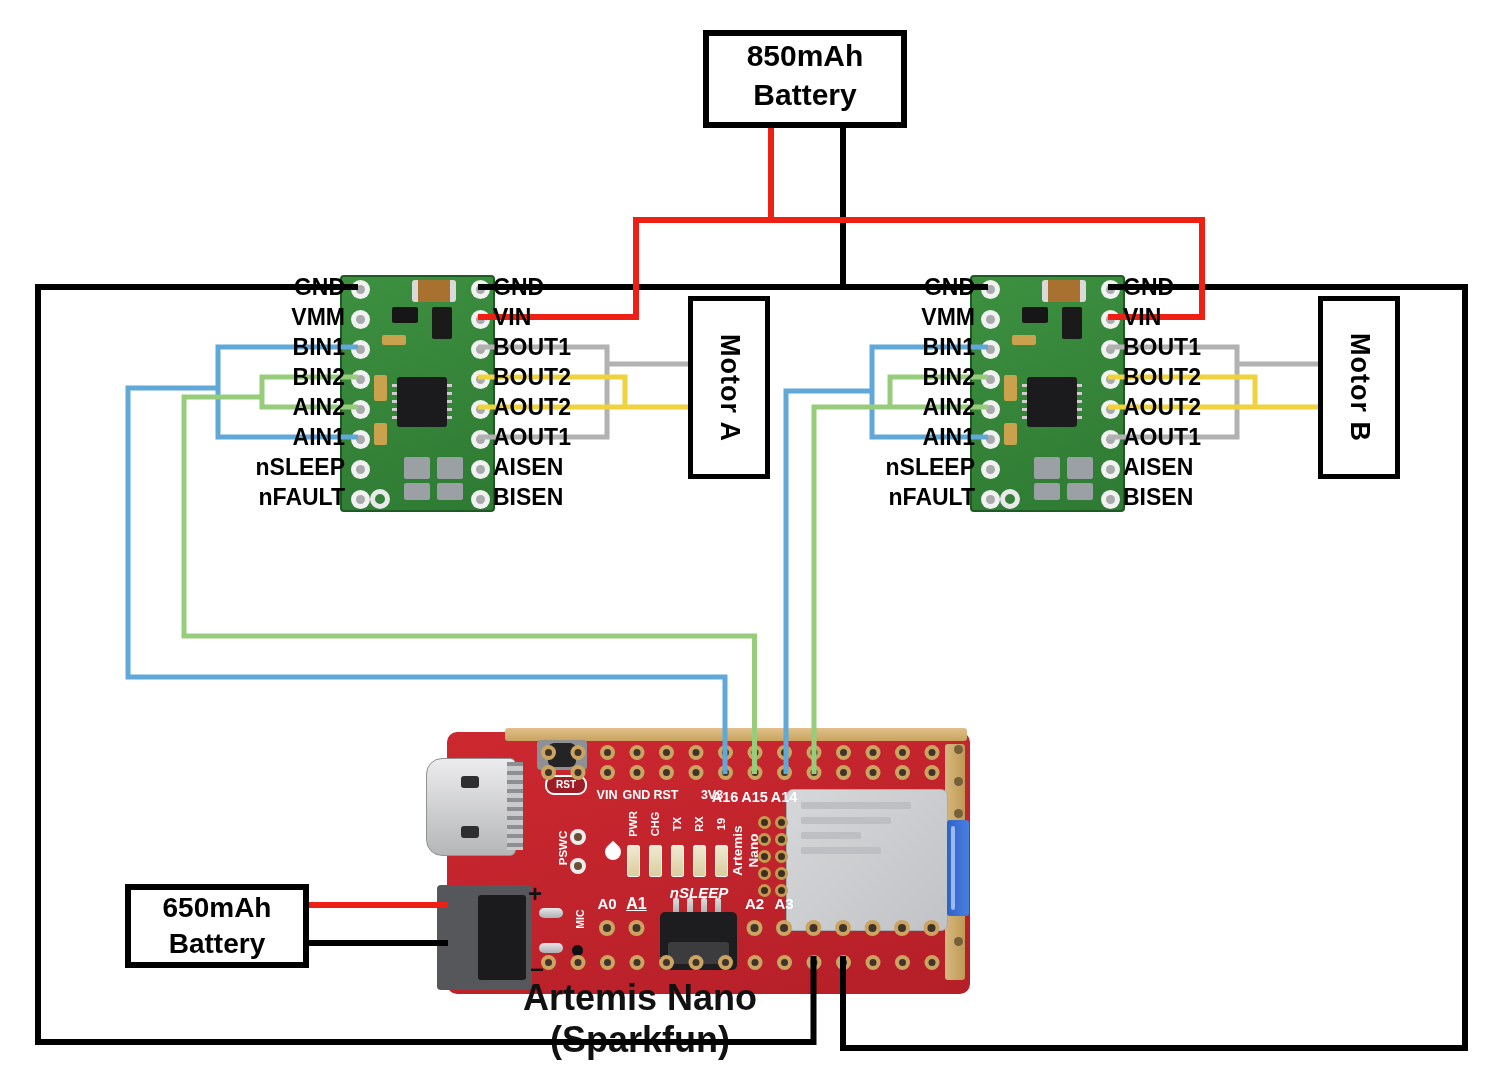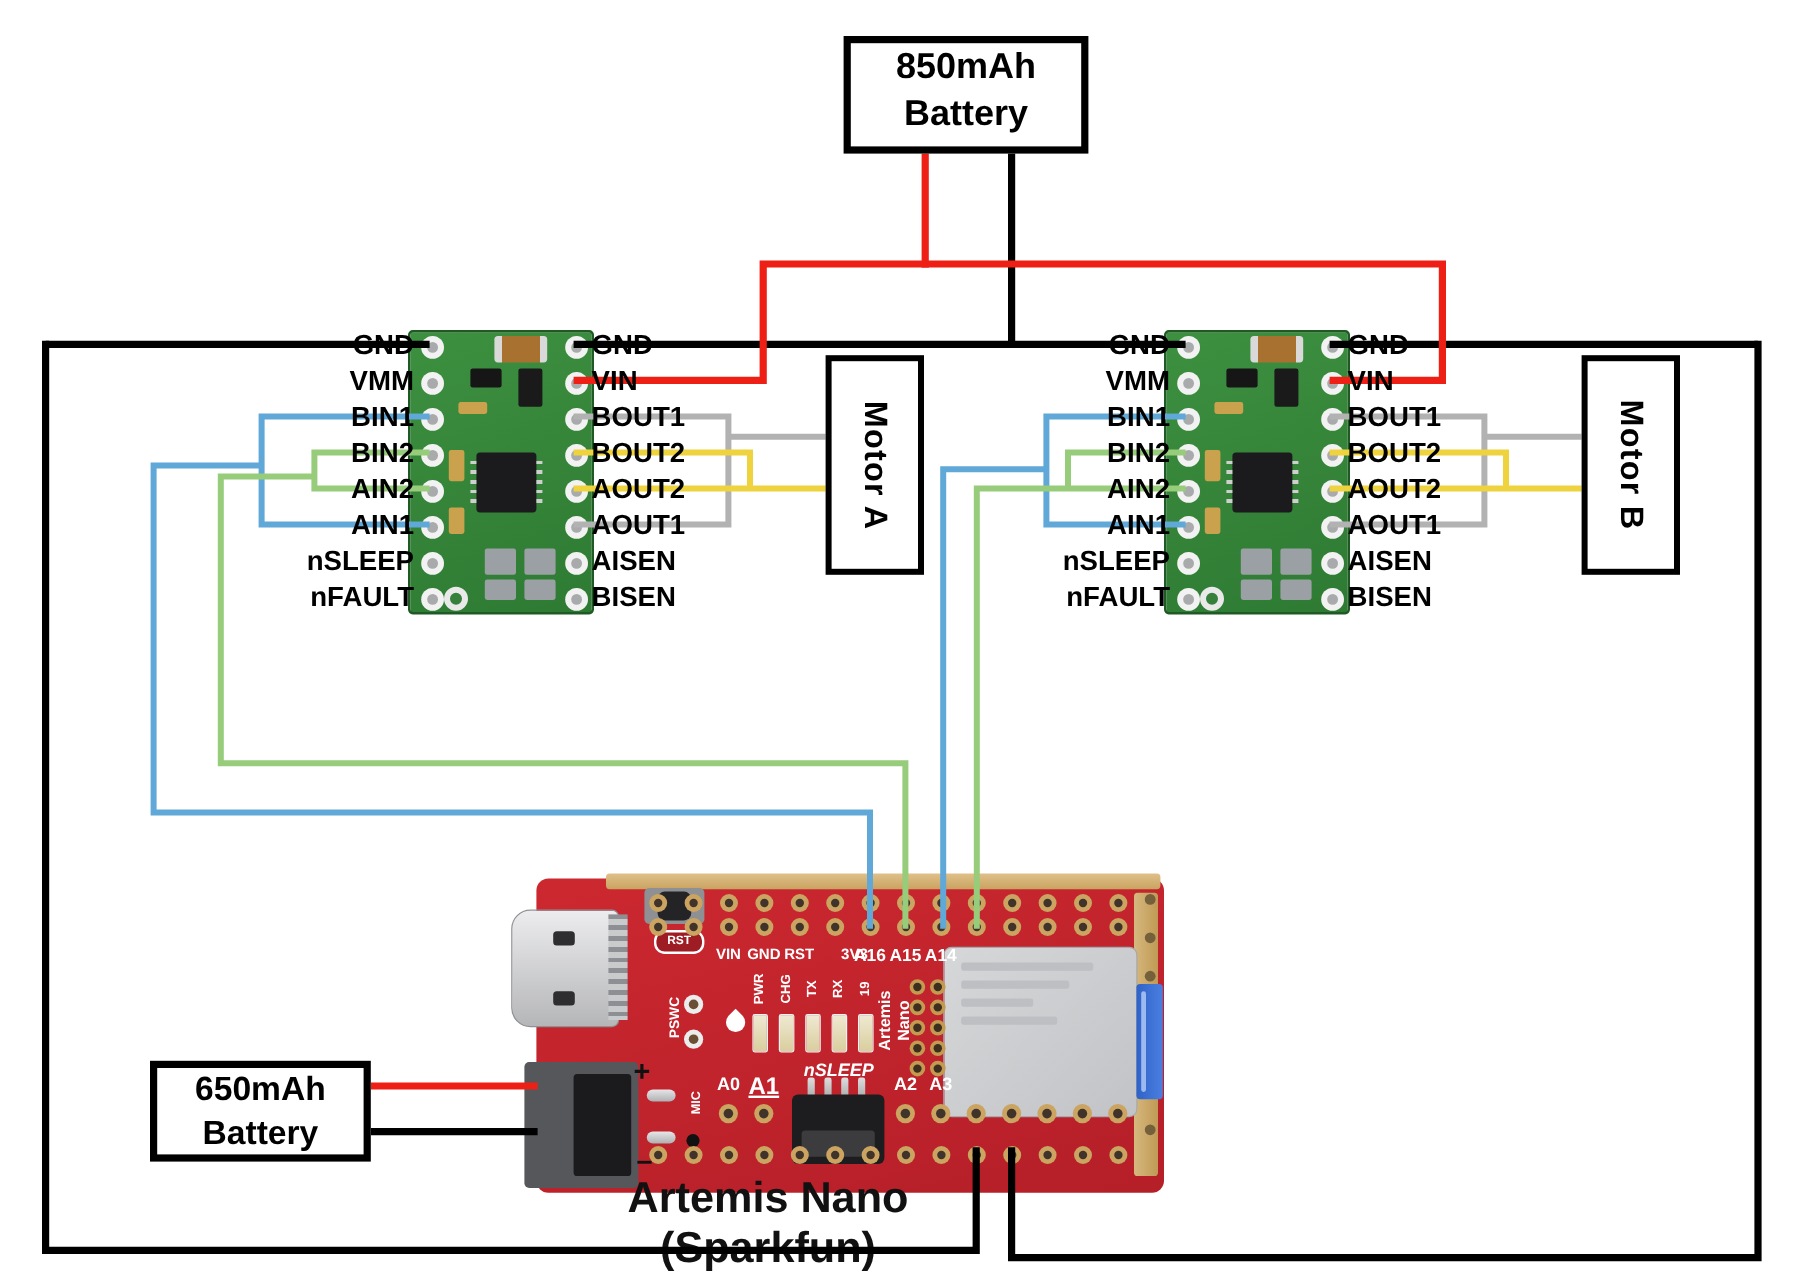--- a/index.html
+++ b/index.html
@@ -199,21 +199,21 @@
 
     <div class="wlabel" style="left:140px;top:56px;width:40px;font-size:12.5px;">VIN</div>
     <div class="wlabel" style="left:169.5px;top:56px;width:40px;font-size:12.5px;">GND</div>
     <div class="wlabel" style="left:199px;top:56px;width:40px;font-size:12.5px;">RST</div>
     <div class="wlabel" style="left:245px;top:56px;width:40px;font-size:12.5px;">3V3</div>
     <div class="wlabel" style="left:258px;top:57px;width:40px;font-size:14.5px;">A16</div>
     <div class="wlabel" style="left:287.5px;top:57px;width:40px;font-size:14.5px;">A15</div>
     <div class="wlabel" style="left:317px;top:57px;width:40px;font-size:14.5px;">A14</div>
 
     <div class="wlabel" style="left:140px;top:163px;width:40px;font-size:15px;">A0</div>
-    <div class="wlabel" style="left:169.5px;top:163px;width:40px;font-size:20px;text-decoration:underline;">A1</div>
+    <div class="wlabel" style="left:169.5px;top:163px;width:40px;font-size:16px;text-decoration:underline;">A1</div>
     <div class="wlabel" style="left:287.5px;top:163px;width:40px;font-size:15px;">A2</div>
     <div class="wlabel" style="left:317px;top:163px;width:40px;font-size:15px;">A3</div>
   </div>
 
   <svg class="wires" width="1502" height="1072" viewBox="0 0 1502 1072">
 
     <polyline points="38,287 358,287" fill="none" stroke-width="6" stroke="#000000"></polyline>
     <polyline points="478,287 988,287" fill="none" stroke-width="6" stroke="#000000"></polyline>
     <polyline points="1108,287 1465,287" fill="none" stroke-width="6" stroke="#000000"></polyline>
     <polyline points="843,126 843,290" fill="none" stroke-width="6" stroke="#000000"></polyline>

